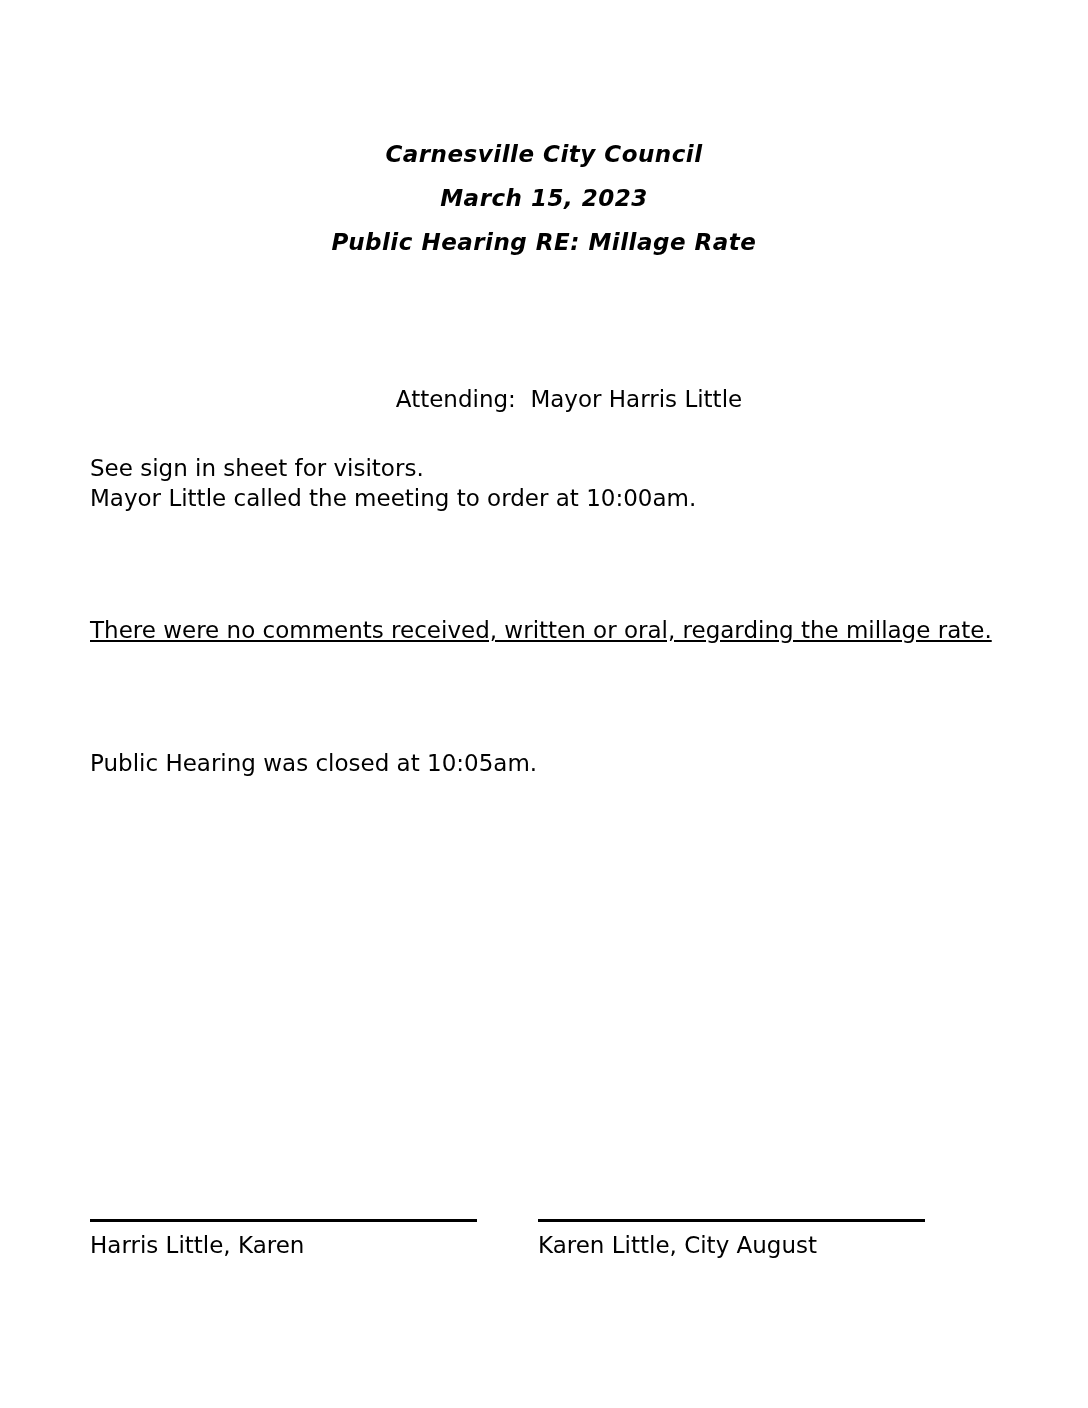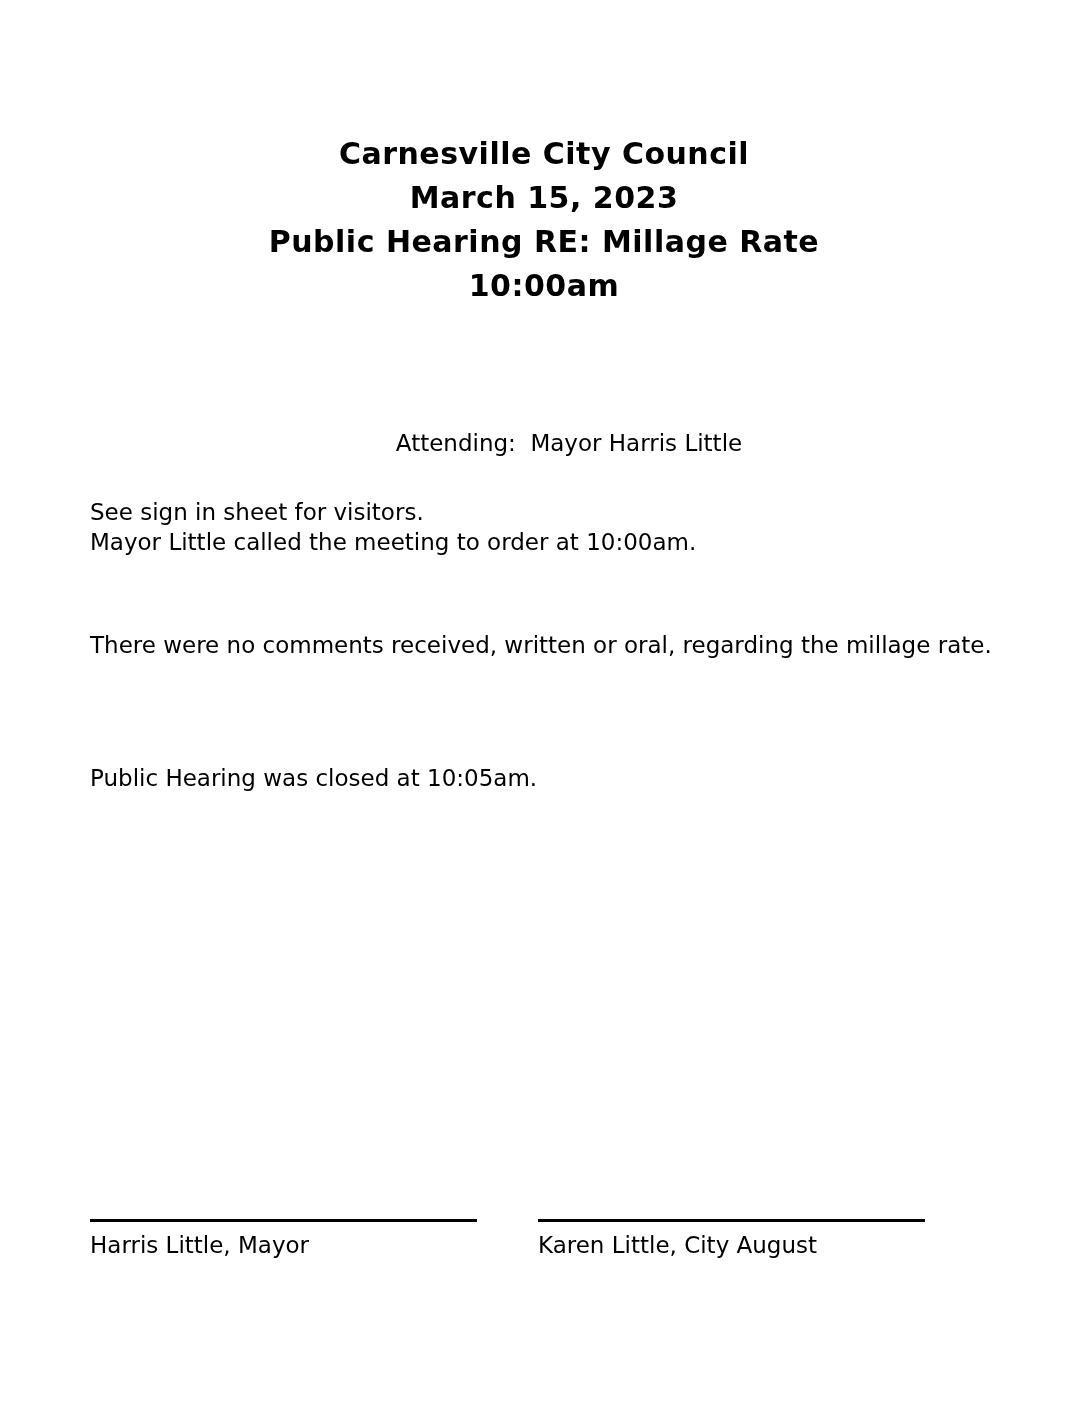--- a/index.html
+++ b/index.html
@@ -10,37 +10,38 @@
     height: 1408px;
     background: #ffffff;
     color: #000000;
     font-family: "DejaVu Sans", "Liberation Sans", sans-serif;
     overflow: hidden;
   }
   .title-block {
     margin-top: 132px;
     text-align: center;
     font-weight: bold;
-    font-size: 30px;
+    font-size: 23px;
     line-height: 44px;
     letter-spacing: 0.5px;
+    font-style: italic;
   }
   .title-line { white-space: pre-wrap; }
   .content {
     margin-left: 90px;
     margin-right: 40px;
     font-size: 23px;
     line-height: 30px;
     font-weight: 500;
   }
   .content p { white-space: pre-wrap; }
   .p-attending      { margin-top: 120px; text-align: center; }
   .p-sign-in        { margin-top: 39px; }
   .p-called-order   { }
-  .p-no-comments    { margin-top: 73px; }
+  .p-no-comments    { margin-top: 102px; text-decoration: underline; }
   .p-hearing-closed { margin-top: 103px; }
   .signature-row {
     position: absolute;
     top: 1219px;
     left: 0;
     width: 100%;
   }
   .signature-block { position: absolute; top: 0; }
   .signature-block.left  { left: 90px;  width: 387px; }
   .signature-block.right { left: 538px; width: 387px; }
@@ -58,35 +59,34 @@
 </style>
 </head>
 <body>
 
 <div class="page">
 
   <div class="title-block">
     <div class="title-line">Carnesville City Council</div>
     <div class="title-line">March 15, 2023</div>
     <div class="title-line">Public Hearing RE: Millage Rate</div>
-    <div class="title-line">10:00am</div>
   </div>
 
   <div class="content">
     <p class="p-attending">Attending:  Mayor Harris Little</p>
     <p class="p-sign-in">See sign in sheet for visitors.</p>
     <p class="p-called-order">Mayor Little called the meeting to order at 10:00am.</p>
     <p class="p-no-comments">There were no comments received, written or oral, regarding the millage rate.</p>
     <p class="p-hearing-closed">Public Hearing was closed at 10:05am.</p>
   </div>
 
   <div class="signature-row">
     <div class="signature-block left">
       <div class="signature-line"></div>
-      <div class="signature-label">Harris Little, Mayor</div>
+      <div class="signature-label">Harris Little, Karen</div>
     </div>
     <div class="signature-block right">
       <div class="signature-line"></div>
       <div class="signature-label">Karen Little, City August</div>
     </div>
   </div>
 
 </div>
 
 </body></html>

